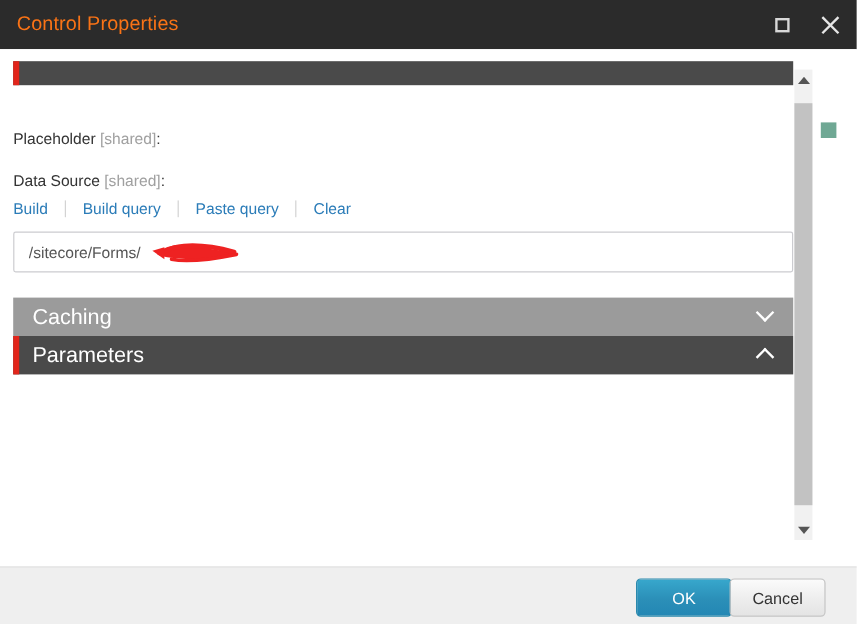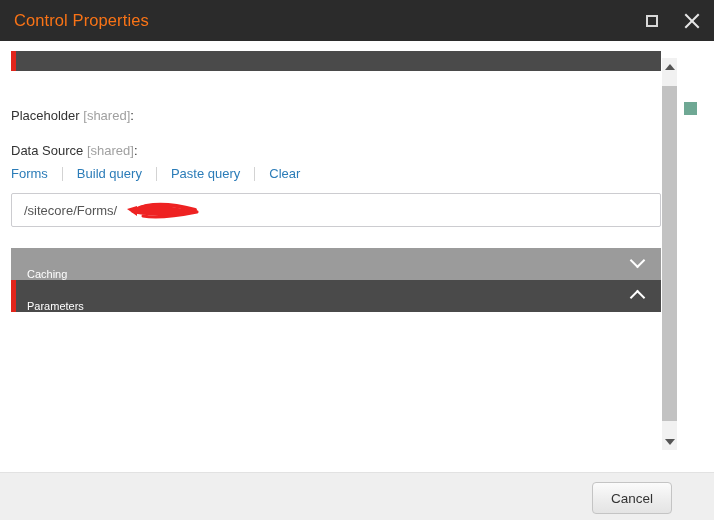--- a/index.html
+++ b/index.html
@@ -94,23 +94,23 @@
     left: 11px;
     top: 0;
     width: 650px;
   }
 
   
   .section-header {
     position: relative;
     height: 32px;
     display: flex;
-    align-items: flex-end;
+    align-items: center;
     color: #ffffff;
-    font-size: 11px;
+    font-size: 18px;
     box-sizing: border-box;
   }
   .section-header .sh-label {
     margin-left: 16px;
     white-space: nowrap;
   }
   .section-header .accent {
     position: absolute;
     left: 0; top: 0;
     width: 5px;
@@ -294,21 +294,21 @@
     justify-content: center;
   }
   .btn-ok {
     left: 530px;
     width: 80px;
     color: #ffffff;
     border: 1px solid #2a89ad;
     background: linear-gradient(to bottom, #37a7cc 0%, #2b8fb8 55%, #2387b4 100%);
   }
   .btn-cancel {
-    left: 592px;
+    left: 608px;
     width: 80px;
     color: #333333;
     border: 1px solid #c4c4c4;
     background: linear-gradient(to bottom, #fbfbfb 0%, #ededed 55%, #e4e4e4 100%);
     text-align: center;
   }
 </style>
 </head>
 <body>
 
@@ -340,21 +340,21 @@
           <span class="shared">[shared]</span><span>:</span>
         </div>
       </div>
 
       <div class="field-block" style="margin-top:20px;">
         <div class="field-label">
           <span>Data Source</span>
           <span class="shared">[shared]</span><span>:</span>
         </div>
         <div class="link-row">
-          <a class="ds-link">Forms</a>
+          <a class="ds-link">Build</a>
           <span class="link-sep"></span>
           <a class="ds-link">Build query</a>
           <span class="link-sep"></span>
           <a class="ds-link">Paste query</a>
           <span class="link-sep"></span>
           <a class="ds-link">Clear</a>
         </div>
         <div style="position:relative;">
           <input class="text-input" type="text" value="/sitecore/Forms/" style="">
           
@@ -389,16 +389,17 @@
       <div class="sb-arrow down">
         <span class="sb-tri"></span>
       </div>
     </div>
 
     <div class="green-marker"></div>
 
   </div>
 
   <div class="footer">
+    <div class="btn btn-ok">OK</div>
     <div class="btn btn-cancel">Cancel</div>
   </div>
 
 </div>
 
 </body></html>

